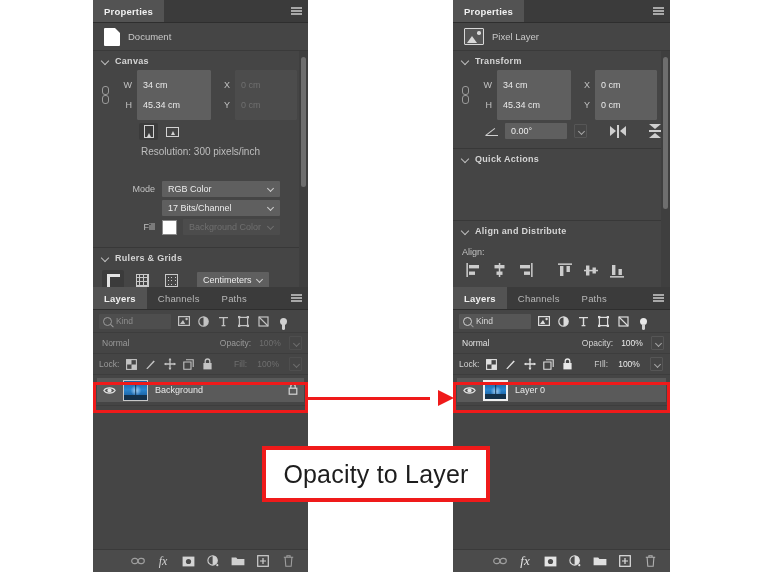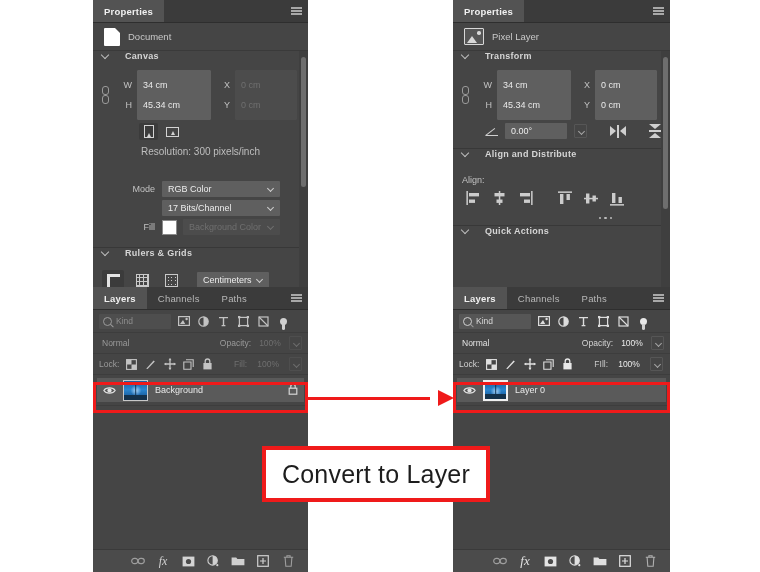--- a/index.html
+++ b/index.html
@@ -130,22 +130,22 @@
   }
 
   
   .section {
     border-bottom: 1px solid #383838;
     flex: none;
   }
   .sec-head {
     height: 19px;
     display: flex;
-    align-items: flex-start;
-    gap: 16px;
+    align-items: center;
+    gap: 6px;
     padding-left: 8px;
     font-size: 9px;
     font-weight: bold;
     color: #d5d5d5;
     letter-spacing: .3px;
   }
   .chev {
     width: 8px; height: 8px;
     position: relative;
     flex: none;
@@ -1113,20 +1113,28 @@
                 <i class="bar"></i>
                 <i class="r"></i>
             </span>
             <span class="flip-btn flip-v" style="margin-left:10px;">
               <i class="t"></i>
                 <i class="bar"></i>
                 <i class="b"></i>
             </span>
           </div>
         </div>
+      </div>
+
+      <div class="section">
+        <div class="sec-head">
+          <span class="chev"></span>
+          <span>Quick Actions</span>
+        </div>
+        <div class="sec-body" style="height:40px;"></div>
       </div>
 
       <div class="section">
         <div class="sec-head">
           <span class="chev"></span>
           <span>Align and Distribute</span>
         </div>
         <div class="sec-body" style="padding-bottom:6px;">
           <div class="align-label">Align:</div>
           <div class="align-row">
@@ -1174,28 +1182,20 @@
                 </svg>
             </span>
           </div>
           <div class="dots-row">
               <i></i>
               <i></i>
               <i></i>
             </div>
         </div>
       </div>
-
-      <div class="section">
-        <div class="sec-head">
-          <span class="chev"></span>
-          <span>Quick Actions</span>
-        </div>
-        <div class="sec-body" style="height:40px;"></div>
-      </div>
     </div>
 
     <div class="layers-panel">
       <div class="tabbar">
         <div class="tab active">
           <span>Layers</span>
         </div>
         <div class="tab">
           <span>Channels</span>
         </div>
@@ -1363,16 +1363,16 @@
   </div>
 
   <div class="redbox" style="left:453px; top:382px; width:217px; height:31px;"></div>
 
   <div class="arrow-wrap">
     <div class="shaft"></div>
     <div class="head"></div>
   </div>
 
   <div class="caption">
-    <span>Convert to Layer</span>
+    <span>Opacity to Layer</span>
   </div>
 
 </div>
 
 </body></html>

